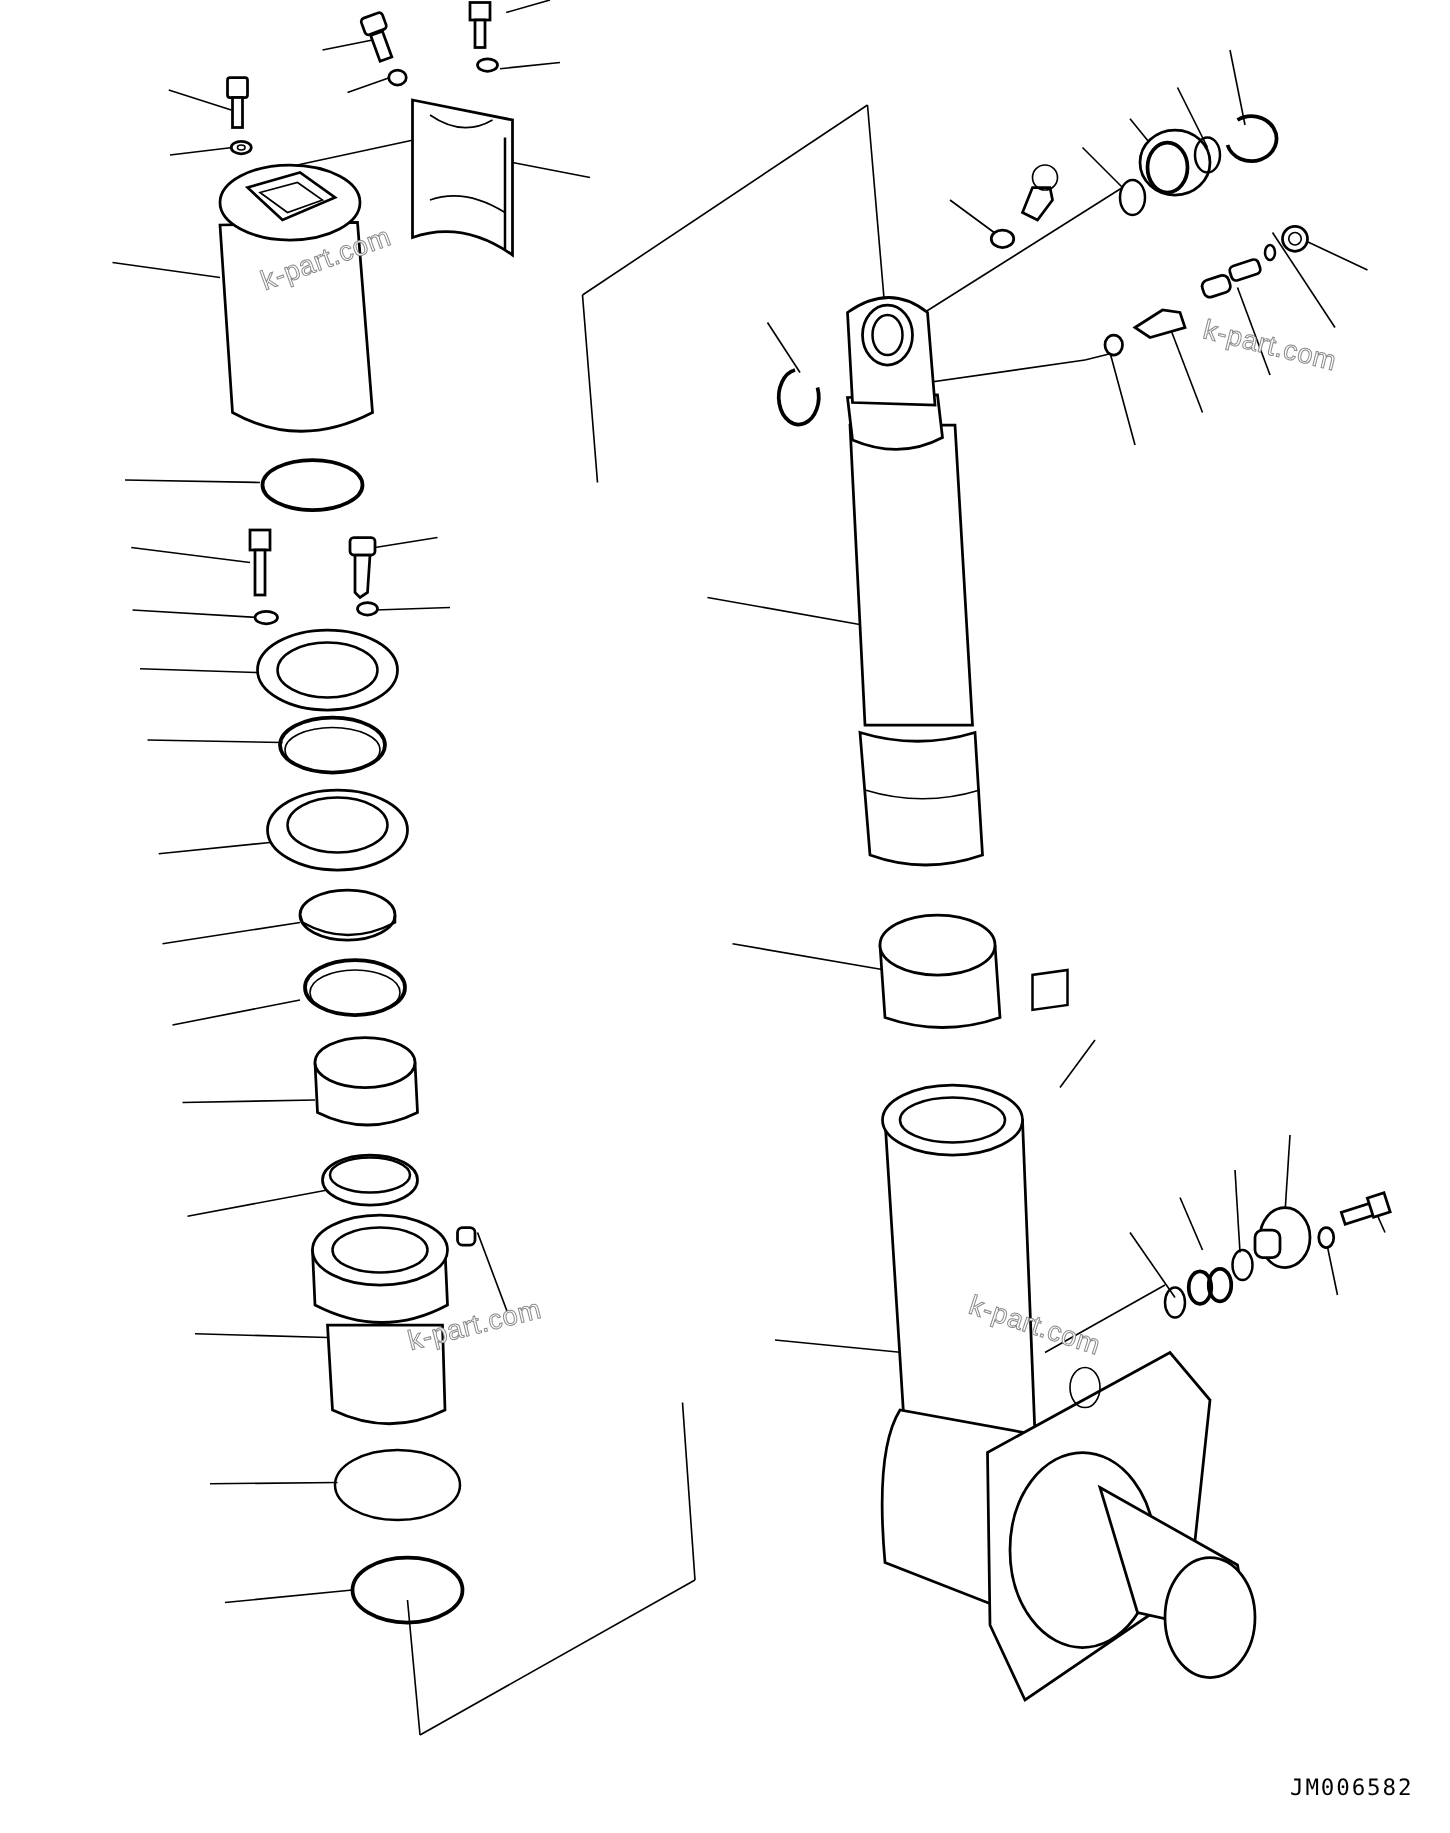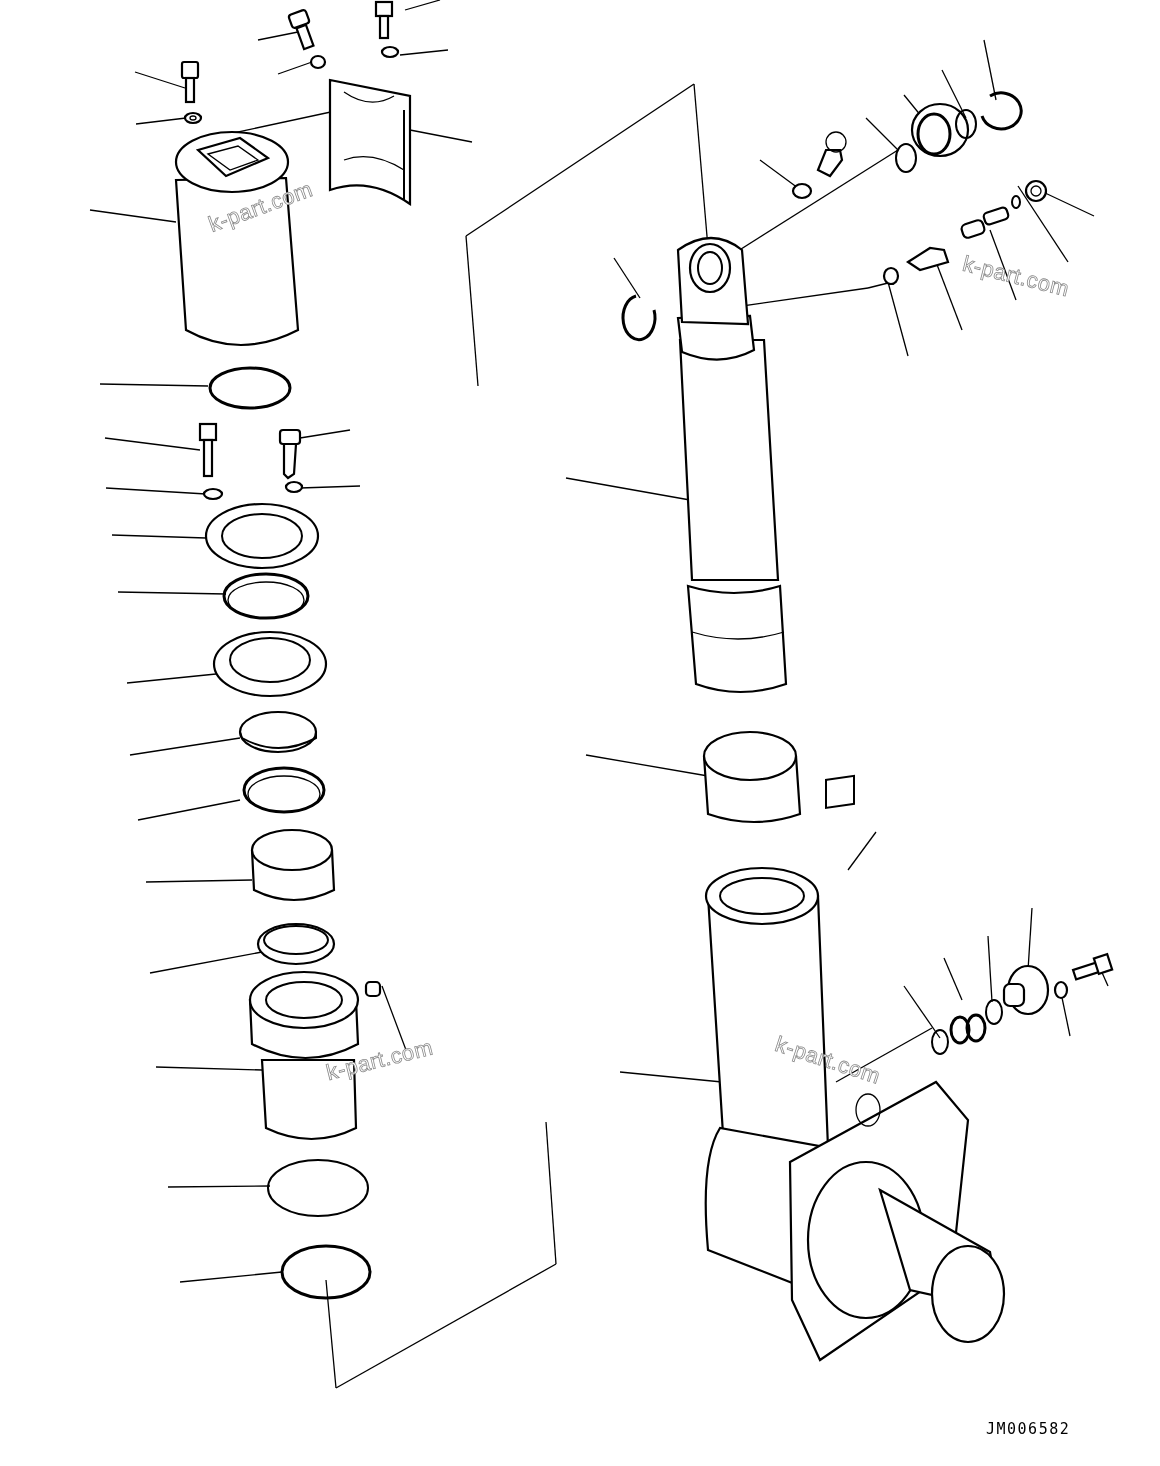--- a/index.html
+++ b/index.html
@@ -1,20 +1,20 @@
 <!DOCTYPE html>
 <html><head>
 <meta charset="utf-8">
 <style>
   html, body { margin: 0; padding: 0; background: #ffffff; }
   body { width: 1160px; height: 1466px; overflow: hidden; position: relative; font-family: "Liberation Sans", sans-serif; }
   #canvas { position: absolute; left: 0; top: 0; width: 1160px; height: 1466px; }
   .wm { position: absolute; font-family: "Liberation Sans", sans-serif; font-size: 22px; color: #ffffff;
         -webkit-text-stroke: 0.8px #8a8a8a; letter-spacing: 0.5px; transform-origin: left bottom; white-space: nowrap; }
-  .code { position: absolute; left: 986px; top: 1420px; font-family: "DejaVu Sans Mono", monospace; font-size: 15px;
+  .code { position: absolute; left: 1032px; top: 1420px; font-family: "DejaVu Sans Mono", monospace; font-size: 18px;
           letter-spacing: 1.5px; color: #000; }
   svg .thin { stroke: #000; stroke-width: 1.3; fill: none; }
   svg .med { stroke: #000; stroke-width: 2; fill: none; }
   svg .thick { stroke: #000; stroke-width: 3; fill: none; }
   svg .part { stroke: #000; stroke-width: 2.2; fill: #fff; }
 </style>
 </head>
 <body>
 
 <div id="canvas">

